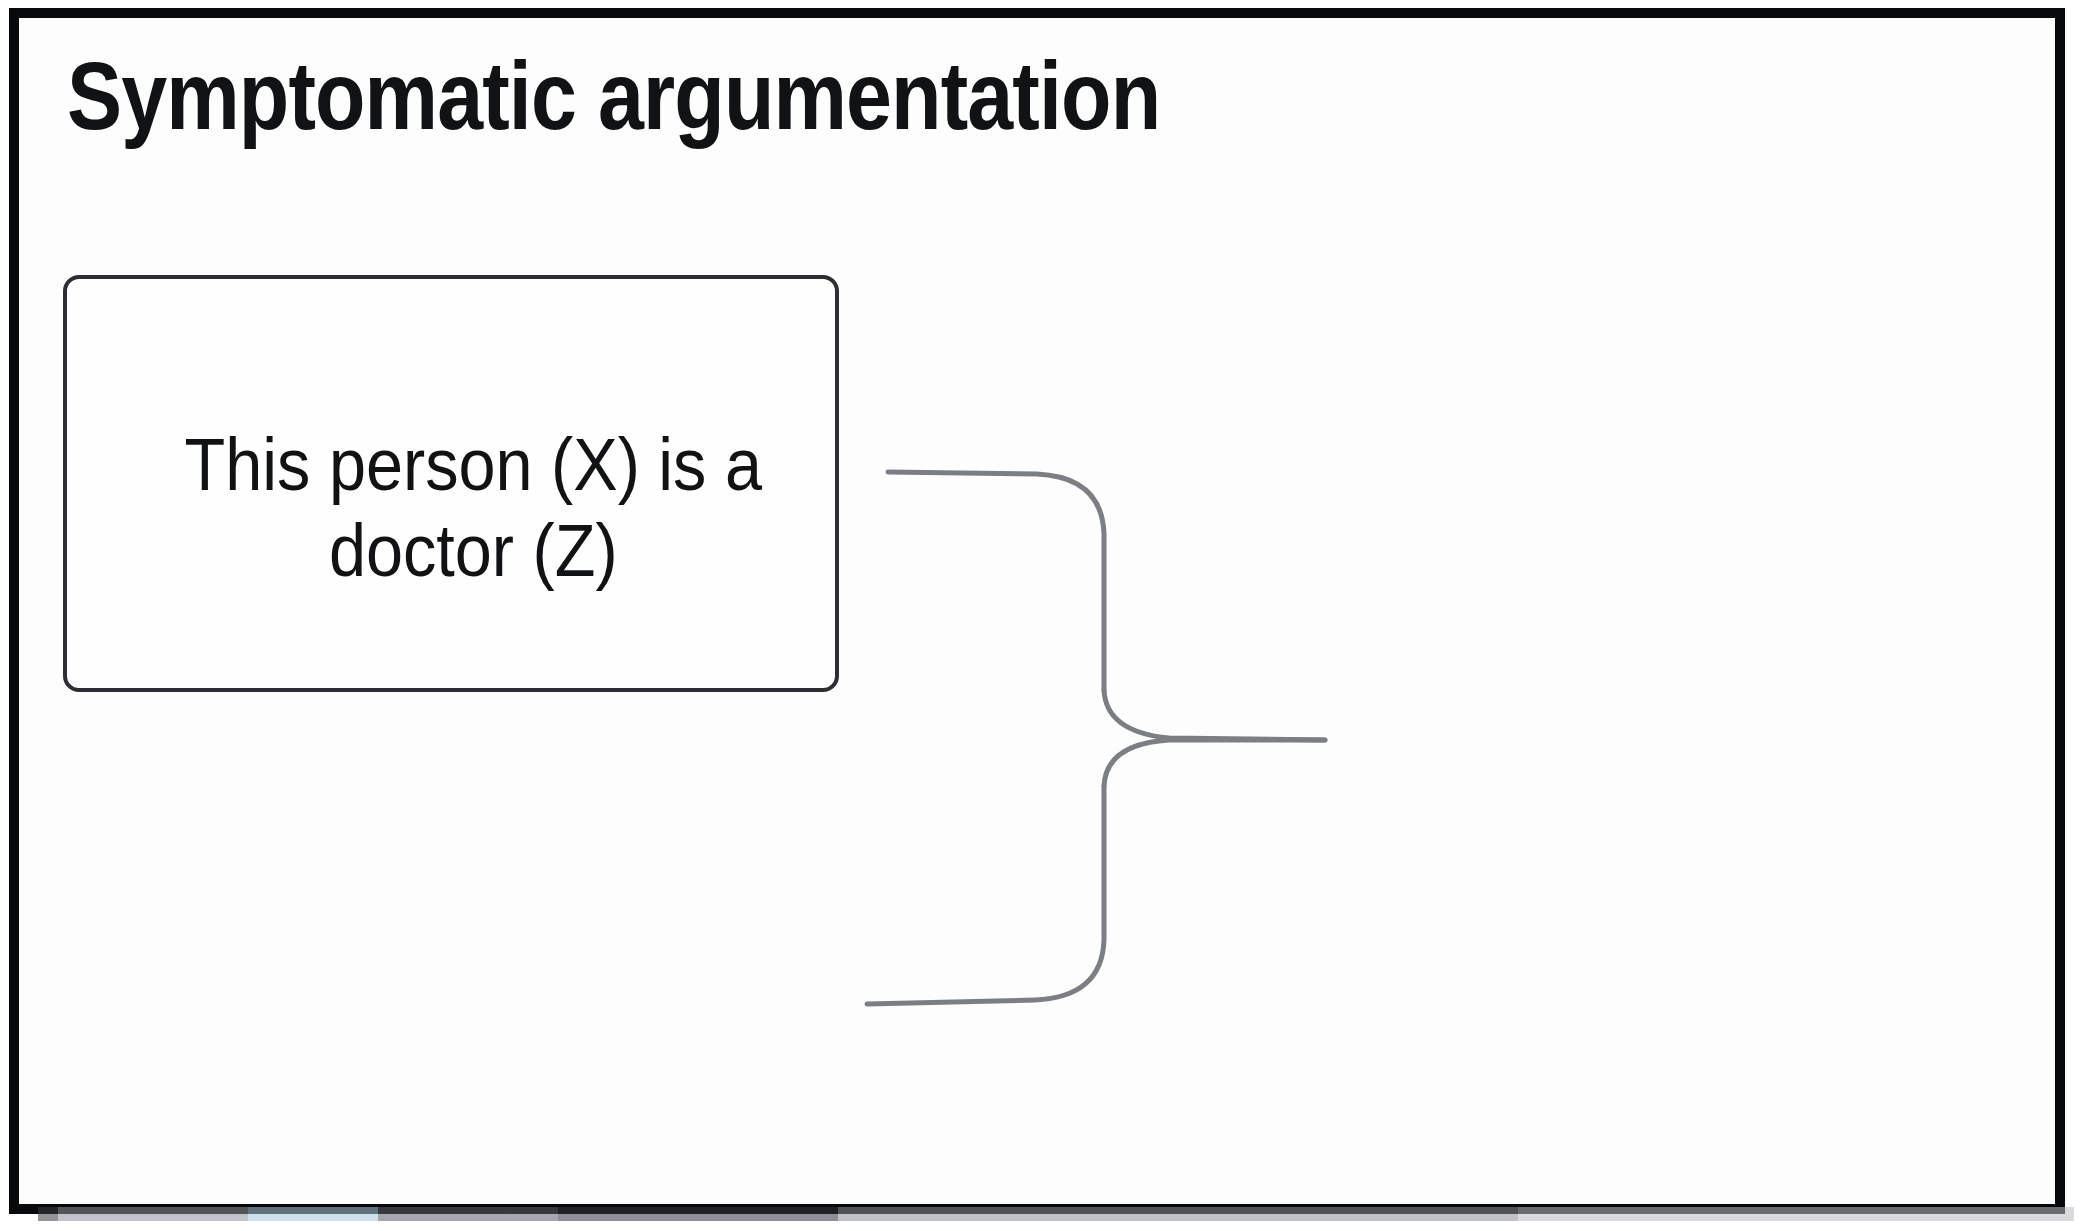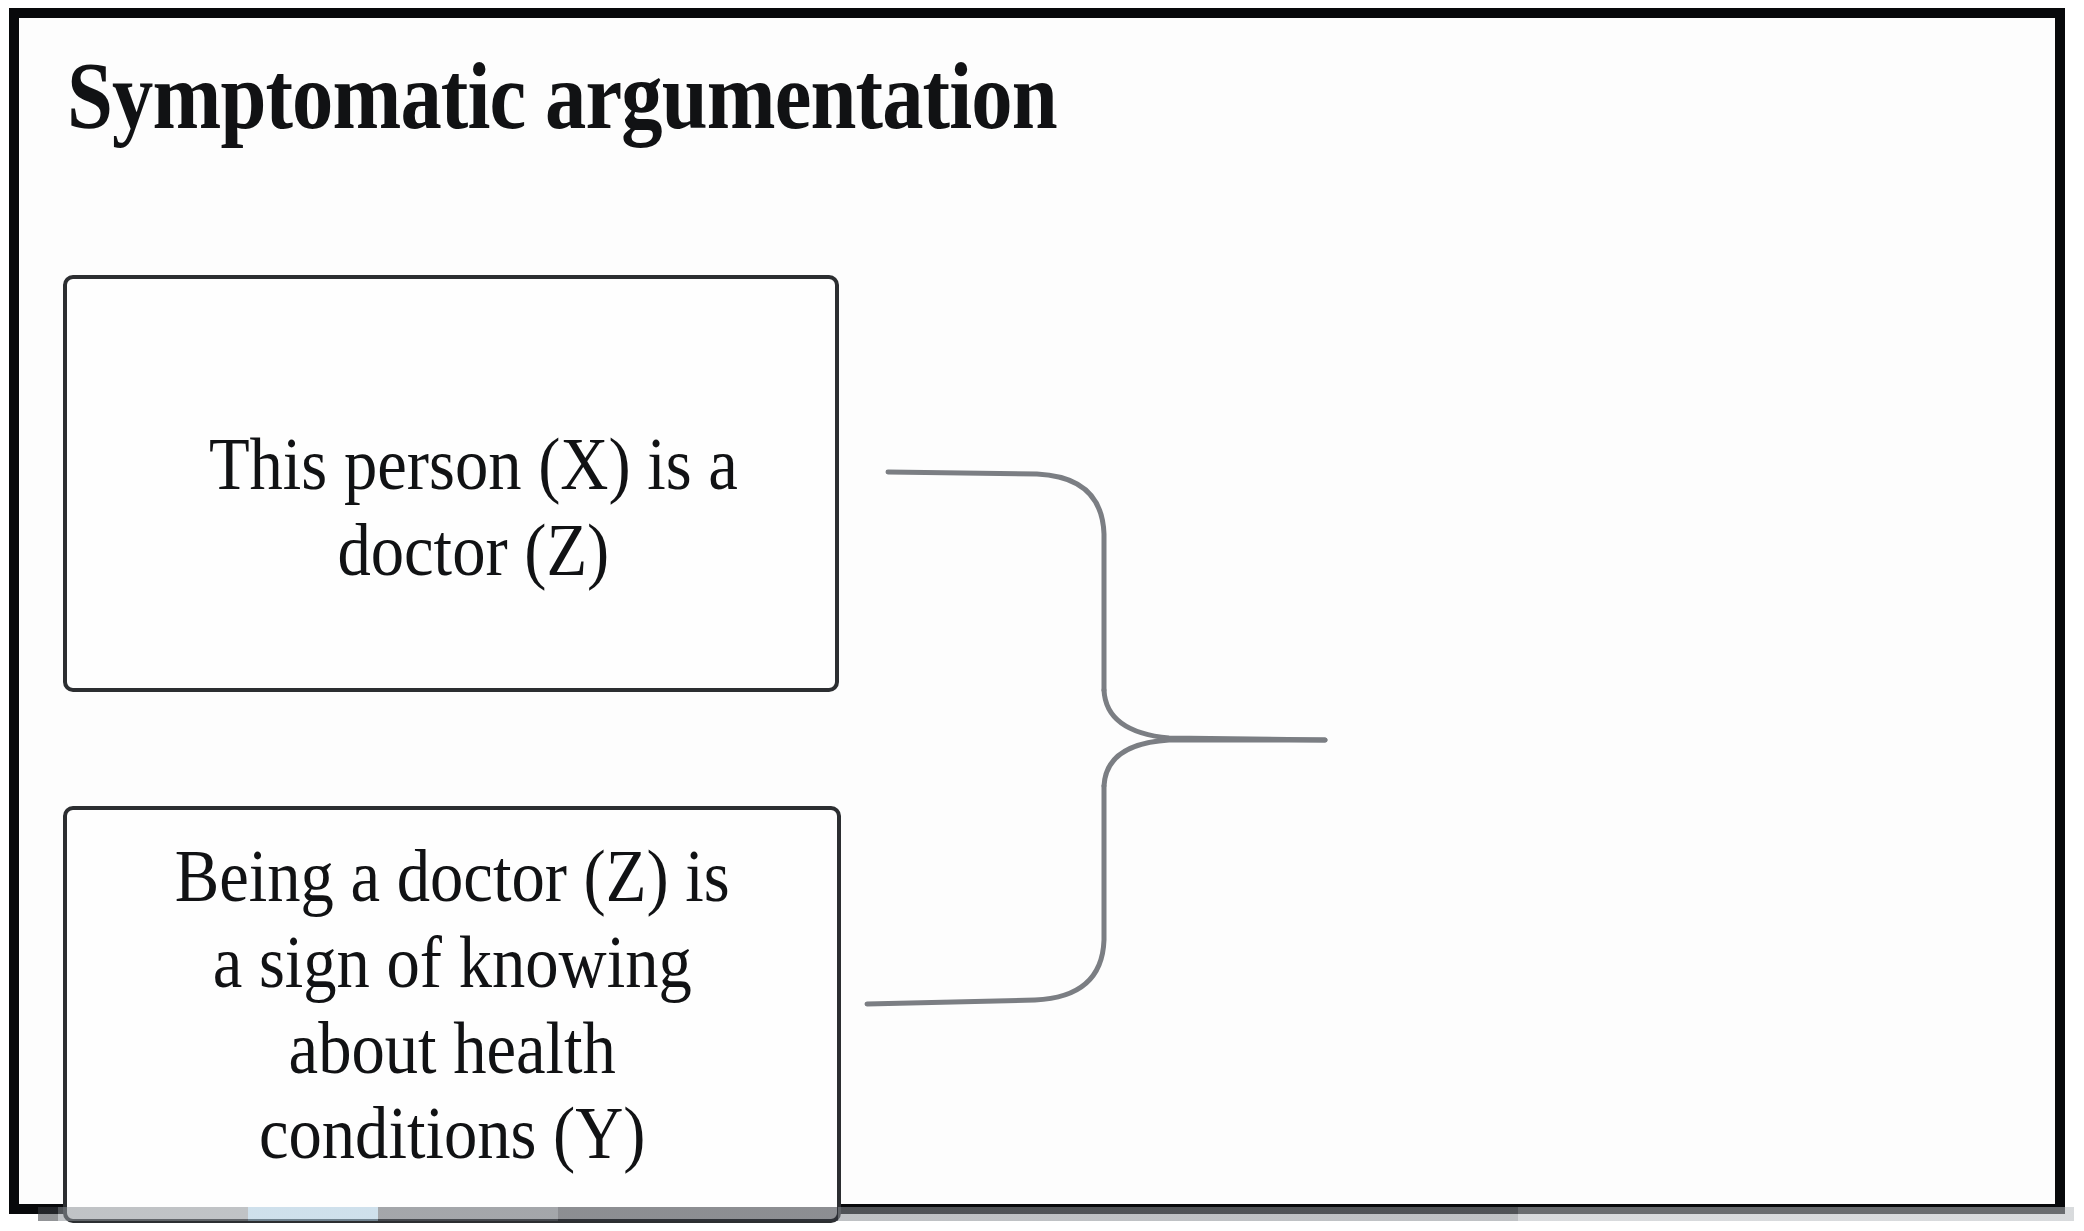--- a/index.html
+++ b/index.html
@@ -7,21 +7,21 @@
     padding: 0;
     background: #ffffff;
   }
 
   #canvas {
     position: relative;
     width: 2084px;
     height: 1231px;
     background: #ffffff;
     overflow: hidden;
-    font-family: Liberation Serif, serif;
+    font-family: Liberation Sans, sans-serif;
   }
 
   
   #outer-frame {
     position: absolute;
     left: 9px;
     top: 8px;
     width: 2056px;
     height: 1206px;
     border: 10px solid #08090b;
@@ -69,21 +69,21 @@
     transform: scaleX(.86);
     transform-origin: left top;
     white-space: nowrap;
   }
 
   
   .node {
     position: absolute;
     box-sizing: border-box;
     border: 4px solid #2c2e31;
-    border-radius: 10px;
+    border-radius: 16px;
     background: #fefefe;
     display: flex;
     align-items: center;
     justify-content: center;
     text-align: center;
     color: #111214;
     font-size: 74px;
     line-height: 1.16;
   }
 
@@ -163,24 +163,18 @@
                  Q 1087 726 1150 722
                  L 1306 722"></path>
       </g>
     </svg>
 
     <div class="node" id="node-premise-1">
       <span class="txt">This person (X) is a
 doctor (Z)</span>
     </div>
 
-    <div class="node" id="node-premise-2">
-      <span class="txt">Being a doctor (Z) is
-a sign of knowing
-about health
-conditions (Y)</span>
-    </div>
 
 
     <div class="artifact-strip"></div>
 
   </div>
 </div>
 
 </body></html>

